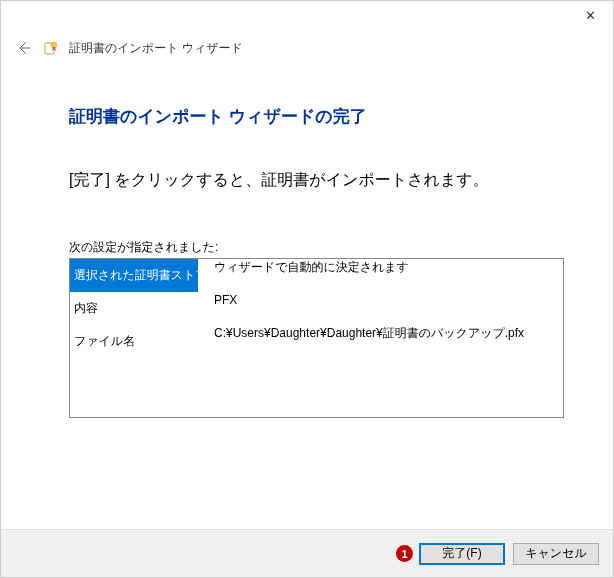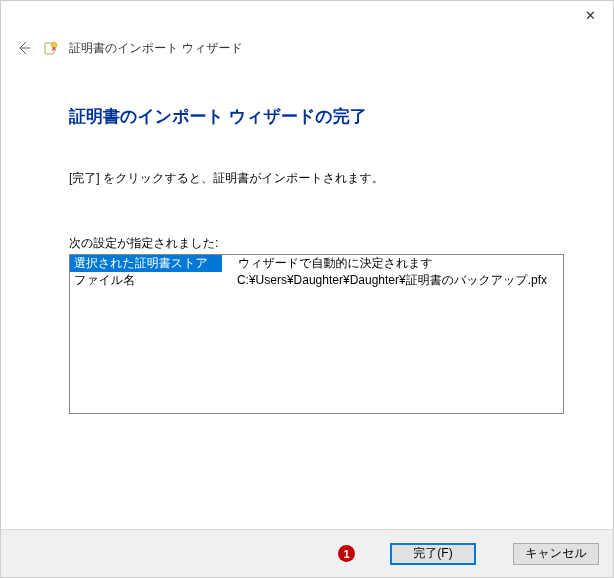--- a/index.html
+++ b/index.html
@@ -52,43 +52,43 @@
   .content {
     padding: 30px 40px 0 68px;
   }
   .heading {
     font-size: 17px;
     color: #003399;
     font-weight: bold;
     margin: 14px 0 42px 0;
   }
   .instruction {
-    font-size: 12px;
+    font-size: 16px;
     margin-bottom: 34px;
   }
   .settings-label {
     font-size: 12px;
     margin-bottom: 2px;
     margin-top: 48px;
   }
   .settings-box {
     border: 1px solid #828790;
     width: 495px;
     height: 160px;
     overflow: auto;
     background: #fff;
   }
   .settings-row {
     display: flex;
     font-size: 12px;
     line-height: 17px;
   }
   .settings-key {
-    width: 152px;
-    padding: 0 4px;
+    width: 128px;
+    padding: 8px 4px;
     white-space: nowrap;
   }
   .settings-val {
     flex: 1;
     padding: 0 16px;
     white-space: nowrap;
   }
   .settings-row.selected .settings-key {
     background: #0078d7;
     color: #fff;
@@ -119,21 +119,20 @@
     min-width: 86px;
     height: 22px;
     border: 1px solid #adadad;
     background: #e1e1e1;
     font-size: 12px;
     font-family: inherit;
     padding: 0 10px;
     display: inline-flex;
     align-items: center;
     justify-content: center;
-    margin-left: 29px;
   }
   .btn.primary {
     border: 1px solid #0078d7;
     box-shadow: inset 0 0 0 1px #0078d7;
     background: #e1e1e1;
   }
 </style>
 </head>
 <body>
 
@@ -163,20 +162,24 @@
   <div class="content">
     <div class="heading">証明書のインポート ウィザードの完了</div>
     <div class="instruction">[完了] をクリックすると、証明書がインポートされます。</div>
     <div class="settings-label">次の設定が指定されました:</div>
     <div class="settings-box" id="settings-box">
         <div class="settings-row selected">
           <div class="settings-key">選択された証明書ストア</div>
           <div class="settings-val">ウィザードで自動的に決定されます</div>
         </div>
         <div class="settings-row">
+          <div class="settings-key">内容</div>
+          <div class="settings-val">PFX</div>
+        </div>
+        <div class="settings-row">
           <div class="settings-key">ファイル名</div>
           <div class="settings-val">C:¥Users¥Daughter¥Daughter¥証明書のバックアップ.pfx</div>
         </div>
       </div>
   </div>
 
   <div class="footer">
     <div class="annot">1</div>
     <button class="btn primary">完了(F)</button>
     <button class="btn">キャンセル</button>

